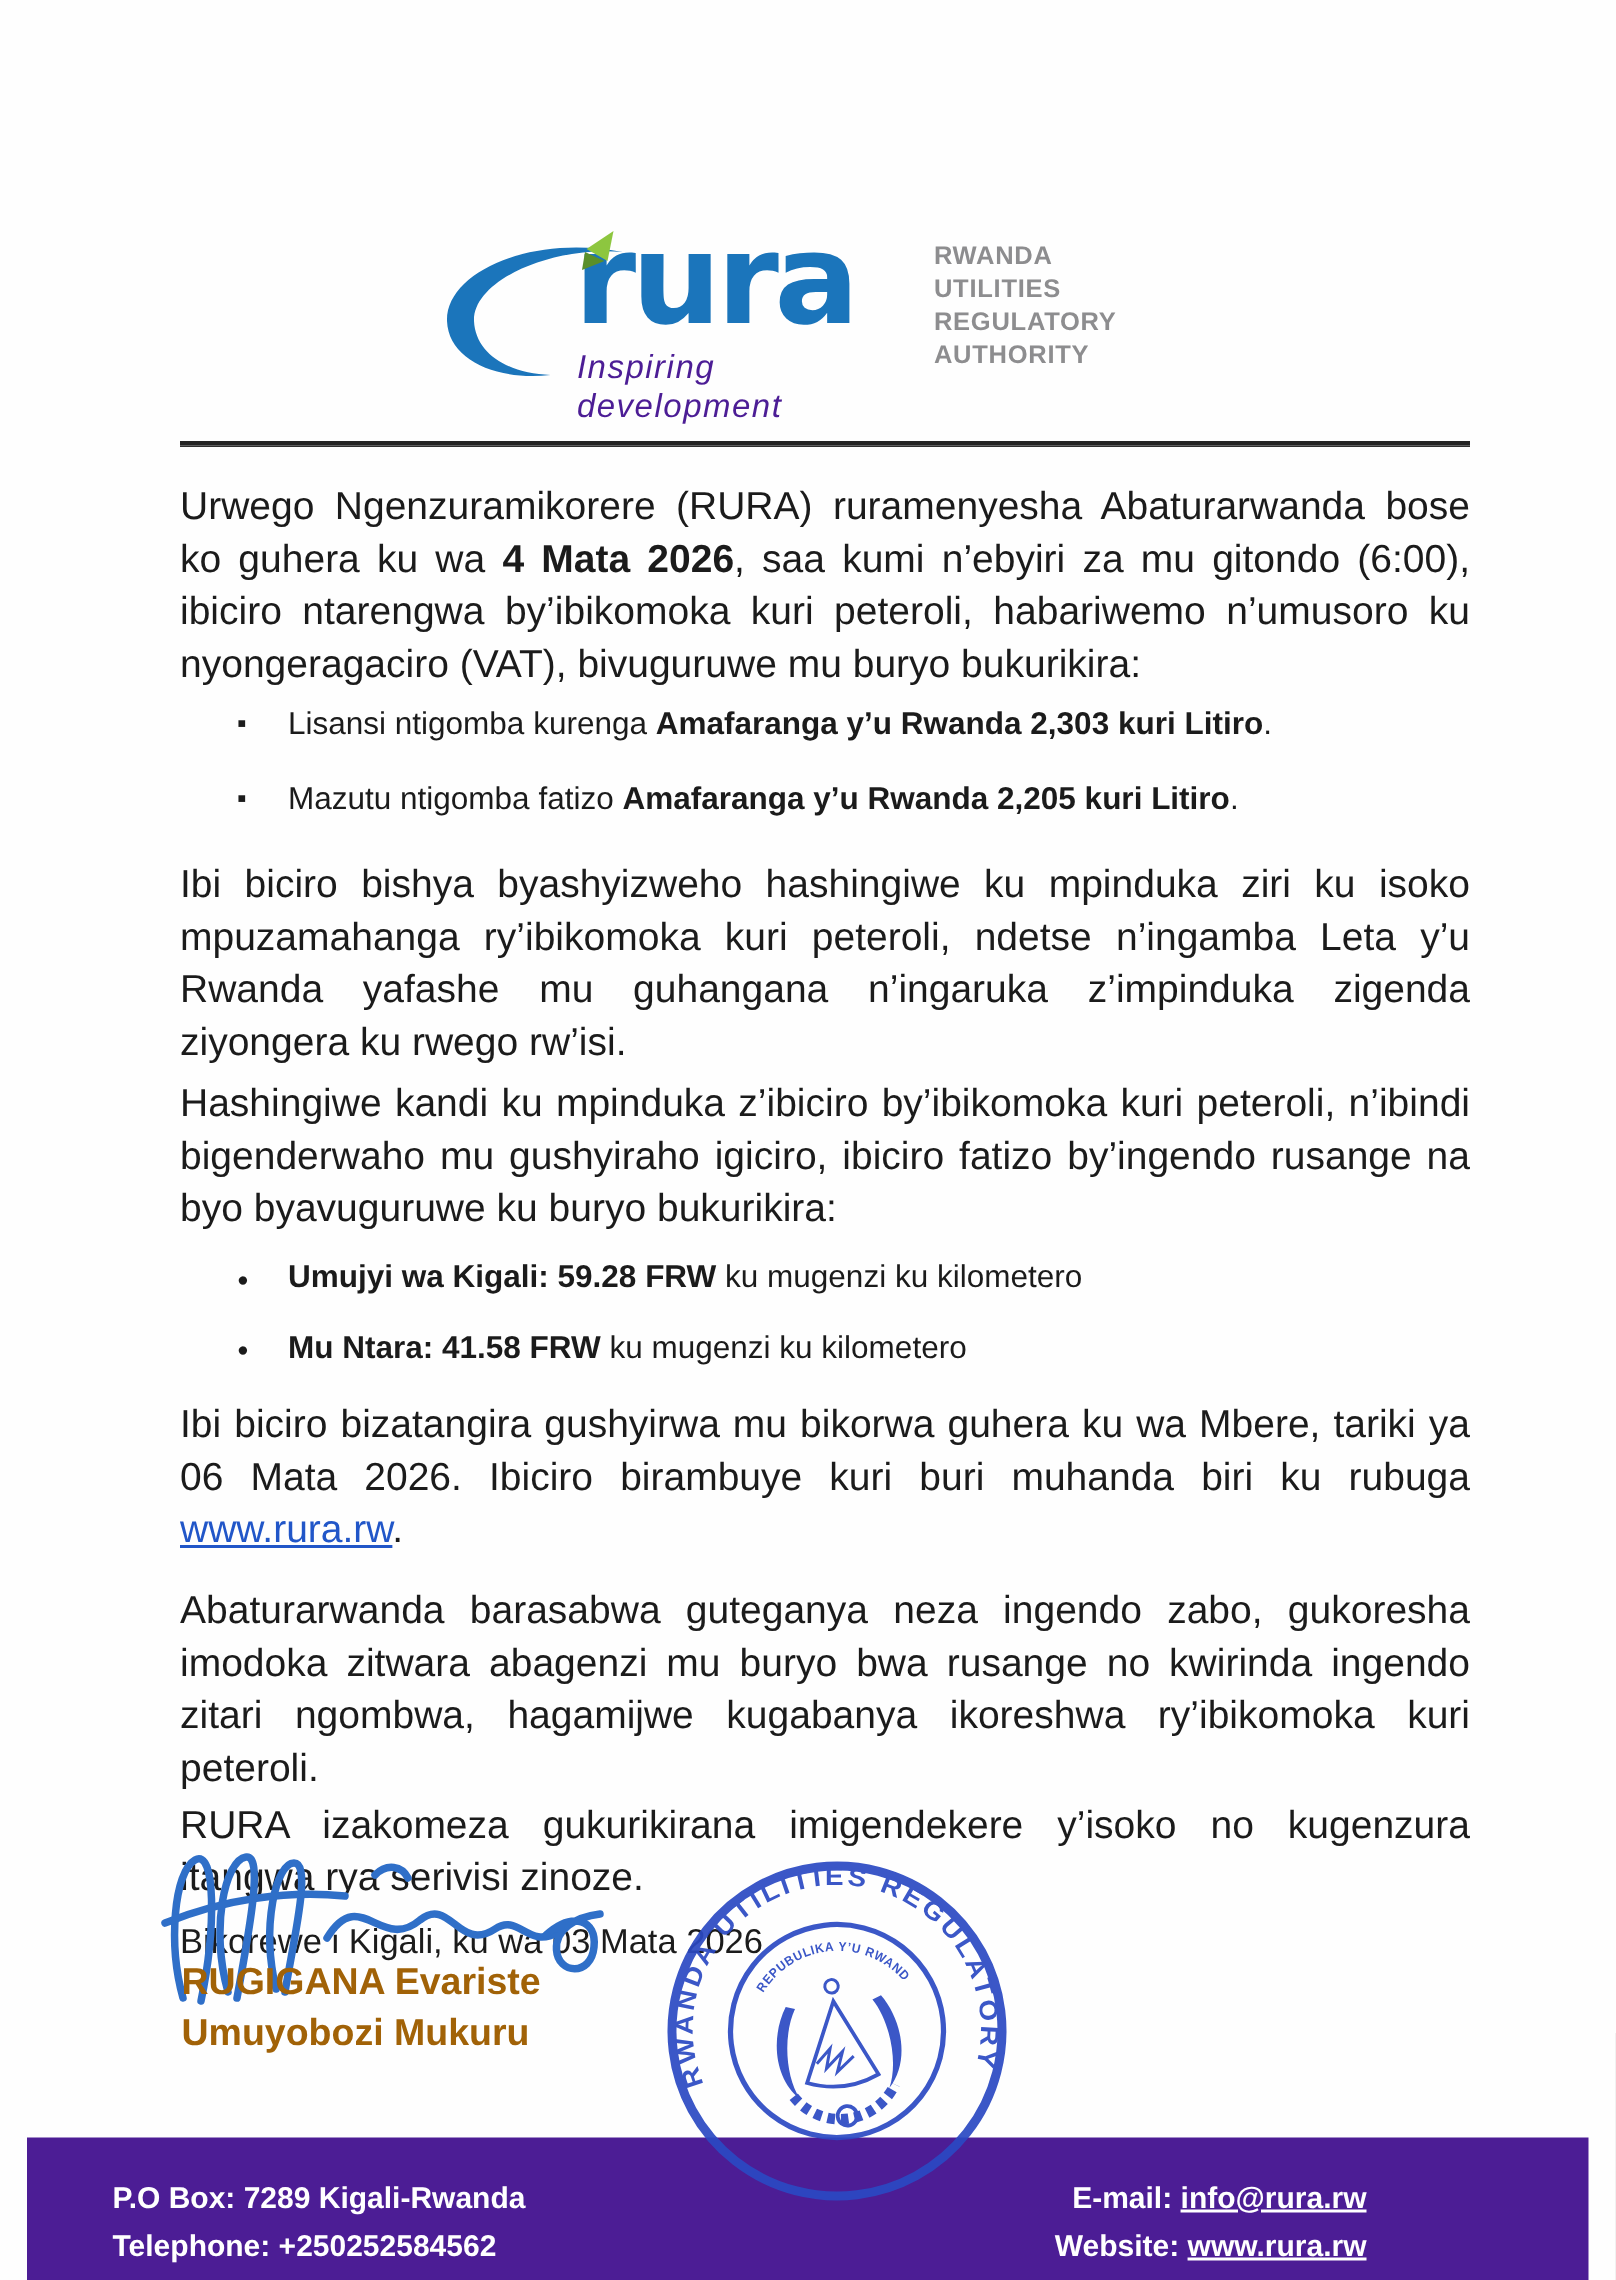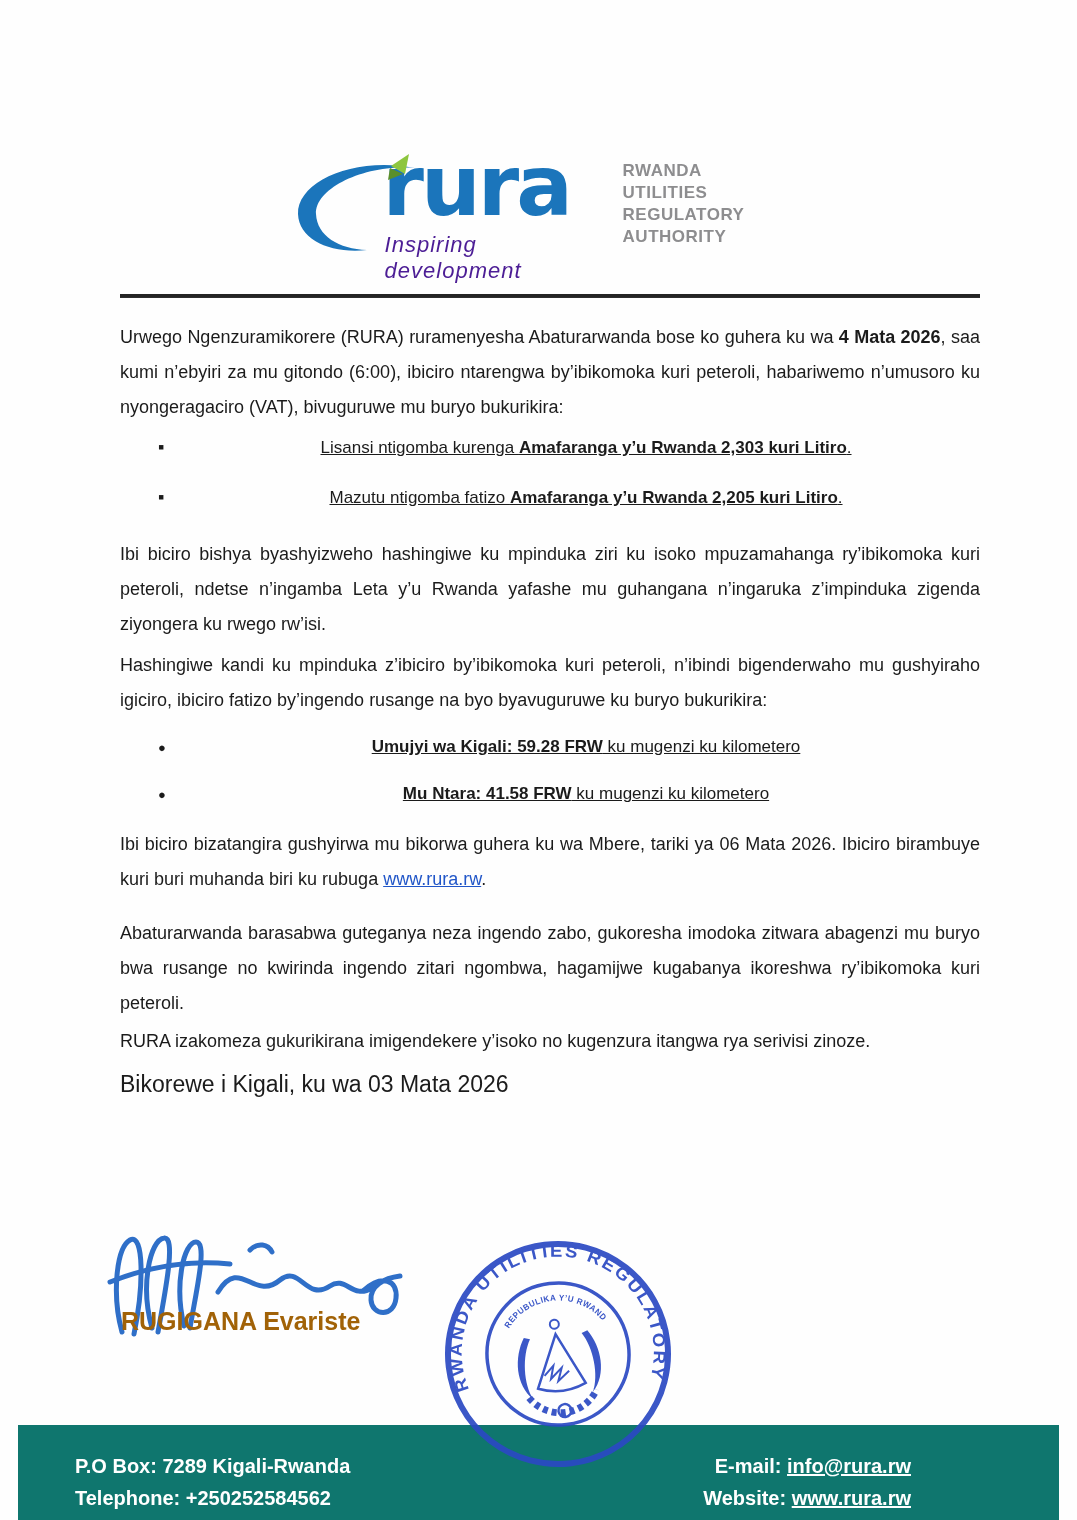--- a/index.html
+++ b/index.html
@@ -20,27 +20,27 @@
   .tagline { margin-left:80px; margin-top:6px; font-style:italic; font-weight:500;
     font-size:22px; letter-spacing:1px; word-spacing:9px; color:#4c1d95; }
   .authority { margin-top:14px; color:#8d8d8f; font-weight:bold;
     font-size:17px; line-height:22px; letter-spacing:0.5px; }
   
   .doc-title { margin-top:16px; text-align:center; font-weight:bold;
     font-size:34px; letter-spacing:1px; color:#17211f; }
   .title-rule { margin:10px 97px 0 120px; height:2px;
     border-top:3px solid #242424; border-bottom:1px solid #2e2e2e; }
   .content { padding:0 97px 0 120px; }
-  .para { text-align:justify; font-size:18px; line-height:35px; }
+  .para { text-align:justify; font-size:26px; line-height:35px; }
   .b { font-weight:bold; }
   .lnk { color:#2156c8; text-decoration:underline; cursor:pointer; }
   .p-intro   { margin-top:22px; }
   .list      { }
-  .list-item { position:relative; padding-left:72px; text-align:center;
-    font-size:17px; line-height:35px;text-decoration:underline; }
+  .list-item { position:relative; padding-left:72px; text-align:left;
+    font-size:21px; line-height:35px; }
   .sq-list .list-item::before { content:"▪"; position:absolute; left:38px; top:0;
     font-size:18px; }
   .rd-list .list-item::before { content:"●"; position:absolute; left:38px; top:1px;
     font-size:13px; }
   .sq-list { margin-top:5px; }
   .sq-list .list-item + .list-item { margin-top:15px; }
   .p-market { margin-top:22px; }
   .p-transport { margin-top:6px; }
   .rd-list { margin-top:11px; }
   .rd-list .list-item + .list-item { margin-top:12px; }
@@ -49,21 +49,21 @@
   .p-monitoring { margin-top:3px; }
   .signing-date { margin-top:8px; font-size:23px; line-height:35px; }
   
   .signature-wrap { position:absolute; left:100px; top:1226px; width:345px; height:128px; }
   .name-block { position:absolute; left:121px; top:1304px; font-weight:bold;
     font-size:25px; line-height:34px; color:#a16207; }
   .stamp-wrap { position:absolute; left:438px; top:1234px; width:240px; height:240px;
     transform:rotate(-7deg); opacity:0.92; z-index:3; }
   
   .footer { position:absolute; left:18px; right:18px; top:1425px; bottom:0;
-    background:#0f766e; z-index:2; display:flex; justify-content:space-between;
+    background:#4c1d95; z-index:2; display:flex; justify-content:space-between;
     padding:25px 148px 0 57px; color:#fff; font-weight:bold; font-size:20px;
     line-height:32px; }
   .footer-right { text-align:right; }
   .wlink { color:#fff; text-decoration:underline; cursor:pointer; }
 </style>
 </head>
 <body>
 
 <div class="page">
 
@@ -122,20 +122,21 @@
         <path d="M10,56 C50,40 92,34 130,38"></path>
         <path d="M150,24 C158,16 168,18 172,26"></path>
         <path d="M118,66 C140,30 154,76 180,54 C200,38 206,76 230,60 C246,49 252,74 272,62"></path>
         <path d="M264,64 C282,48 298,54 296,72 C294,92 272,90 271,74 C270,60 284,52 300,50"></path>
       </g>
     </svg>
   </div>
 
   <div class="name-block">
     <div>RUGIGANA Evariste</div>
+    <div>Umuyobozi Mukuru</div>
   </div>
 
   <div class="stamp-wrap">
     <svg viewBox="0 0 240 240" width="240" height="240">
       <g stroke="#2b49c3" fill="none">
         <circle cx="120" cy="120" r="110" stroke-width="6"></circle>
         <circle cx="120" cy="120" r="71" stroke-width="3.5"></circle>
         <path id="ringPath" d="M 30,152 A 96,96 0 1 1 210,152" stroke="none"></path>
         <path id="bannerPath" d="M 72,92 A 58,58 0 0 1 168,92" stroke="none"></path>
         <path d="M120,100 L96,152 Q120,162 144,152 Z" stroke-width="2.5"></path>

